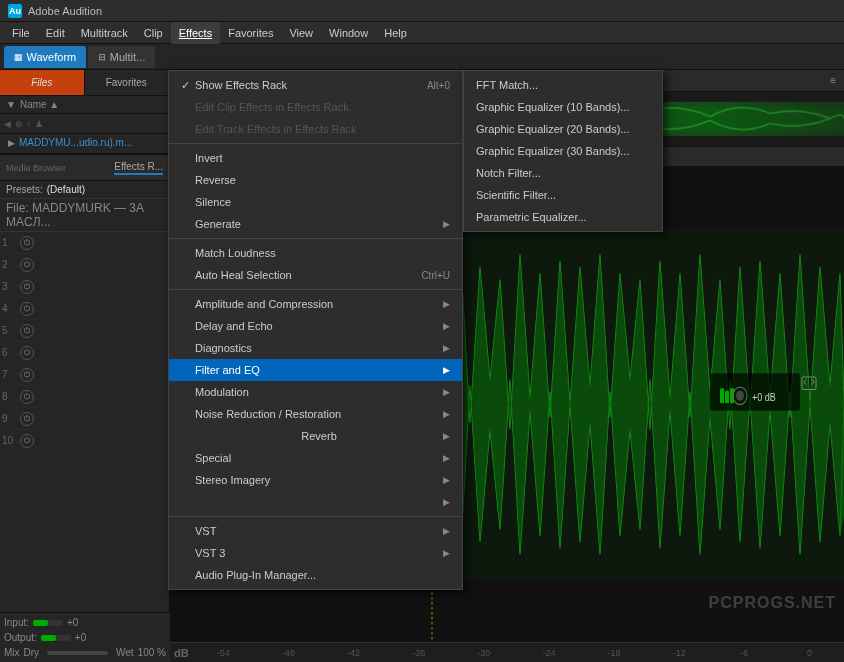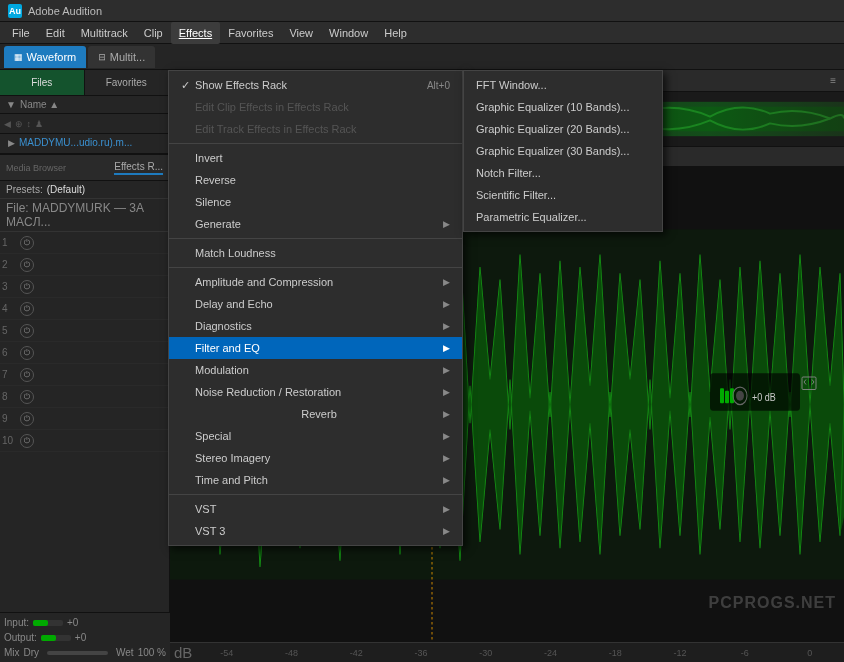--- a/index.html
+++ b/index.html
@@ -118,22 +118,23 @@
       flex: 1;
       display: flex;
       align-items: center;
       justify-content: center;
       font-size: 10px;
       cursor: pointer;
       color: #aaa;
       border-right: 1px solid #111;
     }
     .panel-tab.active {
-      background: #14532d;
+      background: #c2410c;
       color: #ddd;
+      font-style: italic;
     }
 
     #file-list-header {
       padding: 3px 6px;
       font-size: 10px;
       color: #888;
       display: flex;
       align-items: center;
       gap: 4px;
       border-bottom: 1px solid #111;
@@ -577,21 +578,21 @@
         <text x="582" y="187" fill="#ccc" font-size="9" font-family="Arial">+0 dB</text>
 
         <rect x="632" y="168" width="14" height="10" rx="1" fill="none" stroke="#888" stroke-width="0.8"></rect>
         <polyline points="636,174 634,172 636,170" stroke="#888" stroke-width="0.8" fill="none"></polyline>
         <polyline points="642,174 644,172 642,170" stroke="#888" stroke-width="0.8" fill="none"></polyline>
       </svg>
       <div id="watermark">PCPROGS.NET</div>
     </div>
 
     <div id="bottom-timeline">
-      <span style="color:#666; font-size:15px;">dB</span>
+      <span style="color:#666; font-size:11px;font-weight:bold;">dB</span>
       <span class="tick-label">-54</span>
       <span class="tick-label">-48</span>
       <span class="tick-label">-42</span>
       <span class="tick-label">-36</span>
       <span class="tick-label">-30</span>
       <span class="tick-label">-24</span>
       <span class="tick-label">-18</span>
       <span class="tick-label">-12</span>
       <span class="tick-label">-6</span>
       <span class="tick-label">0</span>
@@ -634,20 +635,25 @@
     <span style="flex:1;">Generate</span>
     <span class="arrow">▶</span>
   </div>
 
   <div class="dropdown-separator"></div>
 
   <div class="dropdown-item">
     <span class="check-mark"></span>
     <span style="flex:1;">Match Loudness</span>
   </div>
+  <div class="dropdown-item">
+    <span class="check-mark"></span>
+    <span style="flex:1;">Auto Heal Selection</span>
+    <span class="shortcut">Ctrl+U</span>
+  </div>
 
   <div class="dropdown-separator"></div>
 
   <div class="dropdown-item">
     <span class="check-mark"></span>
     <span style="flex:1;">Amplitude and Compression</span>
     <span class="arrow">▶</span>
   </div>
   <div class="dropdown-item">
     <span class="check-mark"></span>
@@ -684,39 +690,42 @@
     <span style="flex:1;">Special</span>
     <span class="arrow">▶</span>
   </div>
   <div class="dropdown-item">
     <span class="check-mark"></span>
     <span style="flex:1;">Stereo Imagery</span>
     <span class="arrow">▶</span>
   </div>
   <div class="dropdown-item">
     <span class="check-mark"></span>
-    <span style="flex:1;">Time and Pitch</span>
     <span class="arrow">▶</span>
   </div>
 
   <div class="dropdown-separator"></div>
 
   <div class="dropdown-item">
     <span class="check-mark"></span>
     <span style="flex:1;">VST</span>
     <span class="arrow">▶</span>
   </div>
   <div class="dropdown-item">
     <span class="check-mark"></span>
     <span style="flex:1;">VST 3</span>
     <span class="arrow">▶</span>
   </div>
+  <div class="dropdown-item">
+    <span class="check-mark"></span>
+    <span style="flex:1;">Audio Plug-In Manager...</span>
+  </div>
 </div>
 
 <div id="filter-eq-submenu">
-  <div class="submenu-item">FFT Window...</div>
+  <div class="submenu-item">FFT Match...</div>
   <div class="submenu-item">Graphic Equalizer (10 Bands)...</div>
   <div class="submenu-item">Graphic Equalizer (20 Bands)...</div>
   <div class="submenu-item">Graphic Equalizer (30 Bands)...</div>
   <div class="submenu-item">Notch Filter...</div>
   <div class="submenu-item">Scientific Filter...</div>
   <div class="submenu-item">Parametric Equalizer...</div>
 </div>
 
 </body></html>

